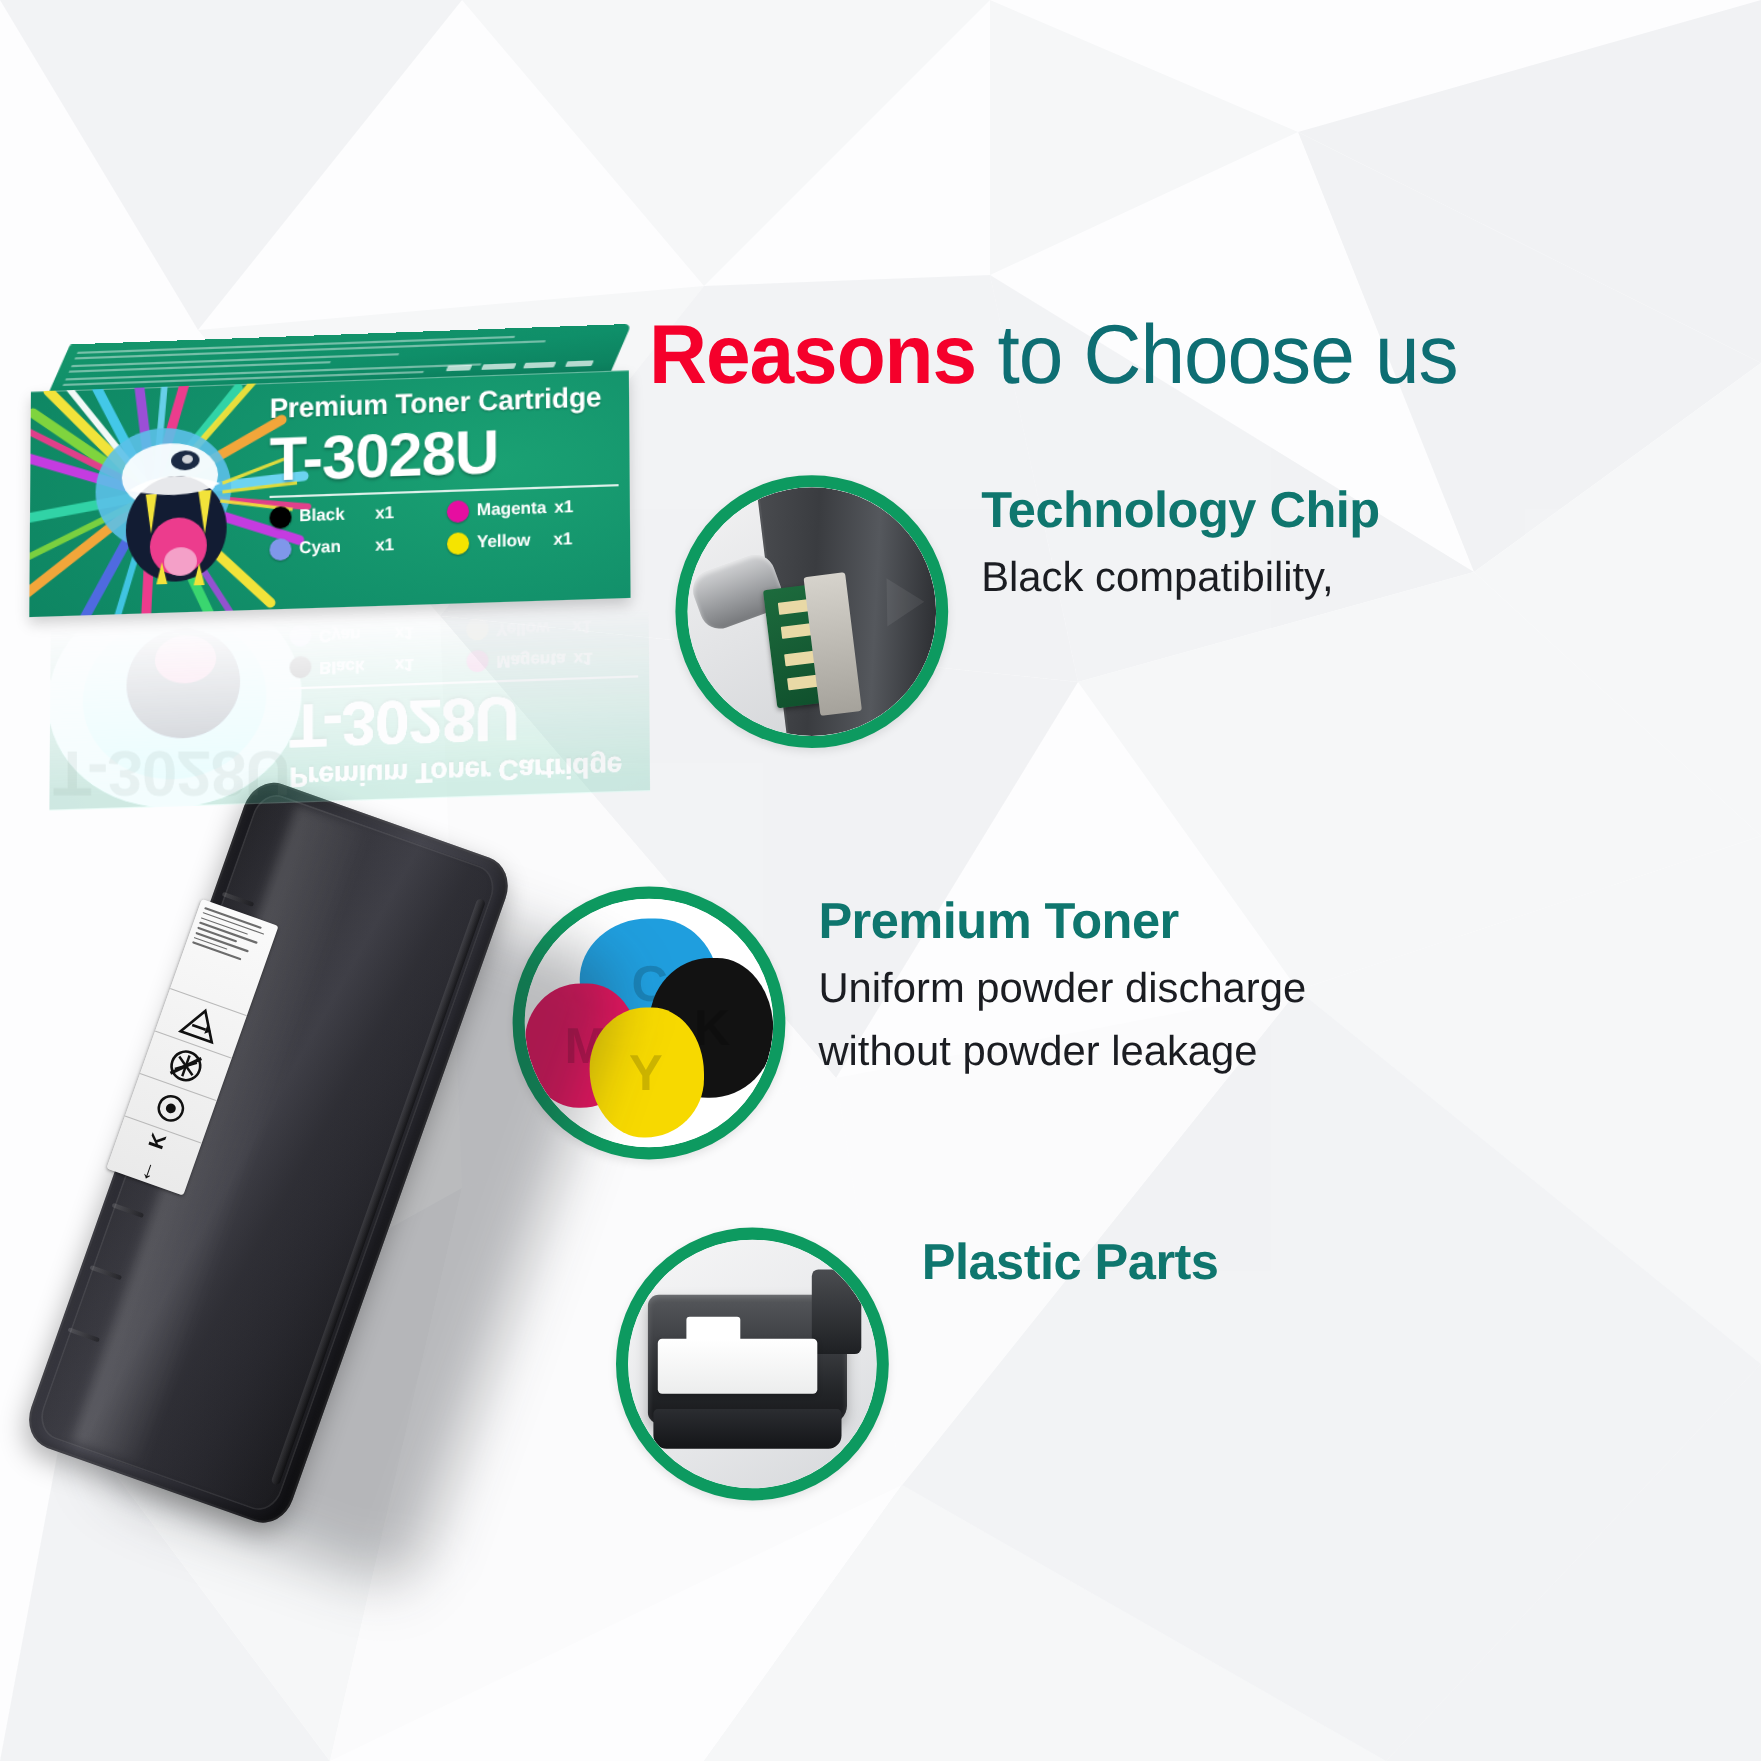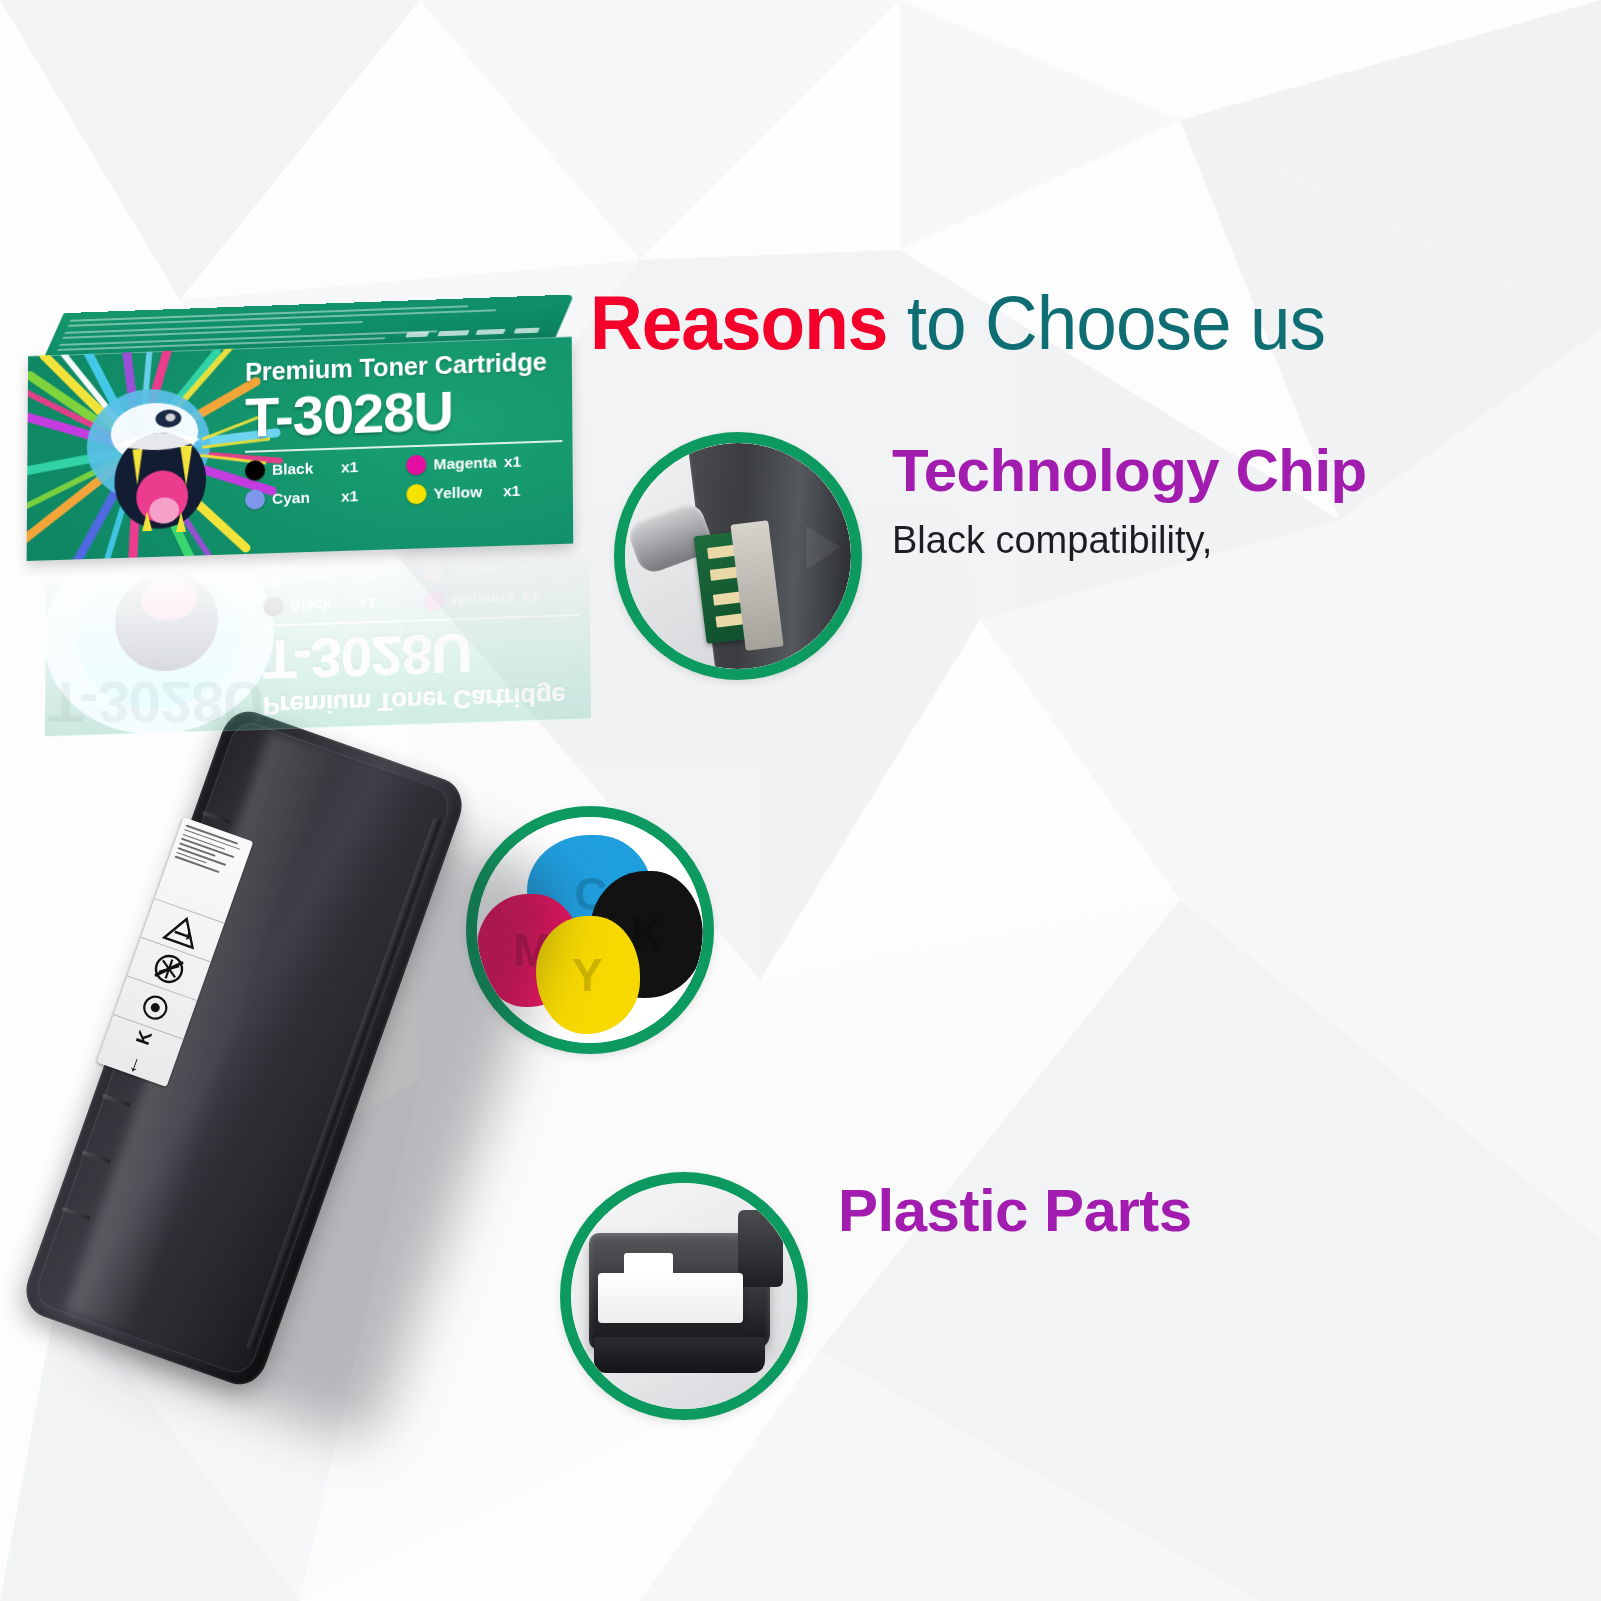--- a/index.html
+++ b/index.html
@@ -168,21 +168,21 @@
   .feature{position:absolute;display:flex;align-items:flex-start;}
   .f-icon{
     position:relative;flex:0 0 auto;border-radius:50%;
     border:11px solid #0d9a60;
     background:#ffffff;
     overflow:hidden;
     box-shadow:0 3px 9px rgba(0,0,0,.10);
   }
   .f-icon .inner{position:absolute;inset:0;border-radius:50%;overflow:hidden;}
   .f-text{padding-top:6px;}
-  .f-title{font-size:60px;font-weight:bold;color:#a21caf;line-height:1.1;letter-spacing:-.5px;white-space:nowrap;}
+  .f-title{font-size:46px;font-weight:bold;color:#0f766e;line-height:1.1;letter-spacing:-.5px;white-space:nowrap;}
   .f-desc{font-size:38px;color:#1b1d22;line-height:1.52;margin-top:8px;font-weight:normal;}
   .f-desc span{display:block;white-space:nowrap;}
 
   
   .chip-scene{position:absolute;inset:0;background:linear-gradient(150deg,#f3f3f4 0%,#e3e4e6 45%,#cfd1d4 100%);}
   .chip-body{
     position:absolute;left:34%;top:-6%;width:74%;height:112%;
     background:linear-gradient(100deg,#4a4c50 0%,#3a3c40 28%,#55585d 55%,#303236 80%,#1d1f22 100%);
     transform:rotate(-7deg);
     border-radius:6px;
@@ -540,23 +540,30 @@
             <div class="pw-letter" style="left: 43%; top: 22%; font-size: 46px;">C</div>
             <div class="pw" style="left: 0%; top: 34%; width: 46%; height: 50%; background: rgb(230, 20, 95);"></div>
             <div class="pw-letter" style="left: 16%; top: 47%; font-size: 46px;">M</div>
             <div class="pw" style="left: 50%; top: 24%; width: 50%; height: 56%; background: rgb(18, 18, 18);"></div>
             <div class="pw-letter" style="left: 68%; top: 40%; font-size: 46px;">K</div>
             <div class="pw" style="left: 26%; top: 44%; width: 46%; height: 52%; background: rgb(247, 217, 0);"></div>
             <div class="pw-letter" style="left: 42%; top: 58%; font-size: 46px;">Y</div>
           </div>
       </div>
     </div>
-  </div>
-
-  <div class="feature" style="left:560px;top:1172px;justify-content:center;">
+    <div class="f-text" style="margin-left:30px;">
+      <div class="f-title">Premium Toner</div>
+      <div class="f-desc">
+        <span>Uniform powder discharge</span>
+        <span>without powder leakage</span>
+      </div>
+    </div>
+  </div>
+
+  <div class="feature" style="left:560px;top:1116px;justify-content:center;">
     <div class="f-icon" style="width:226px;height:226px;">
       <div class="inner">
         <div class="pp-scene">
           <div class="pp-body"></div>
           <div class="pp-cap"></div>
           <div class="pp-base"></div>
           <div class="pp-white"></div>
         </div>
       </div>
     </div>

